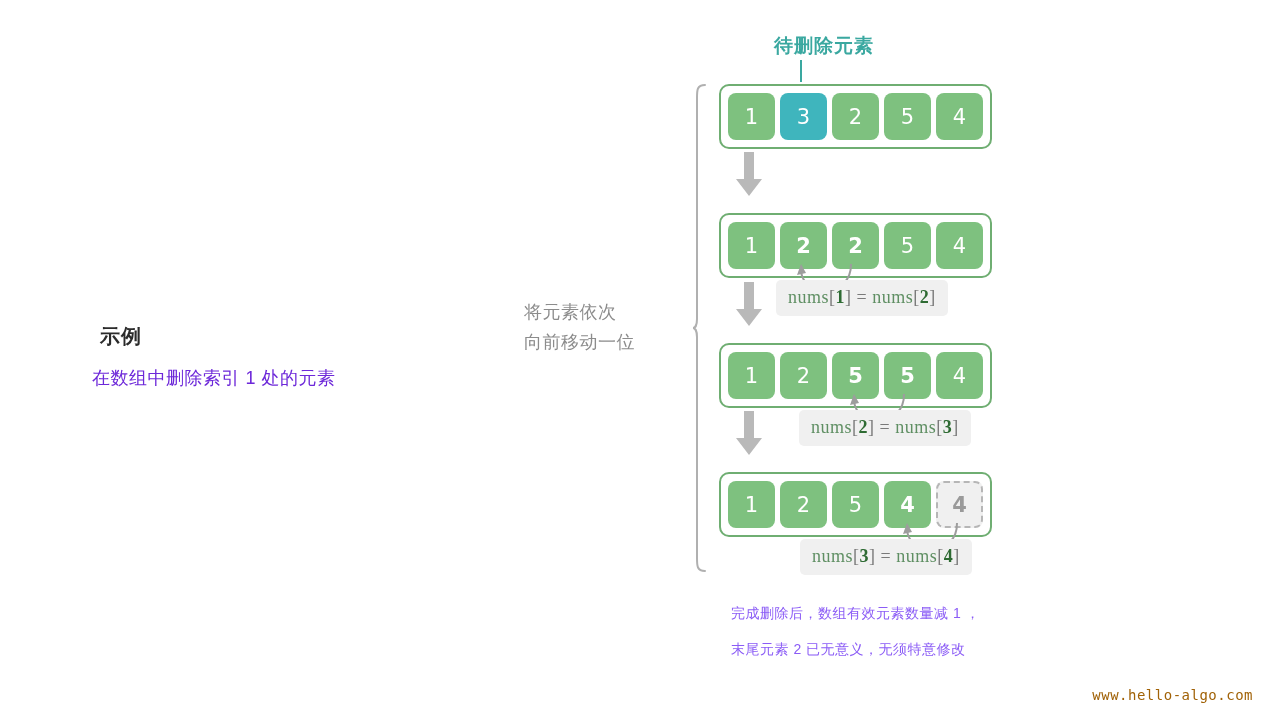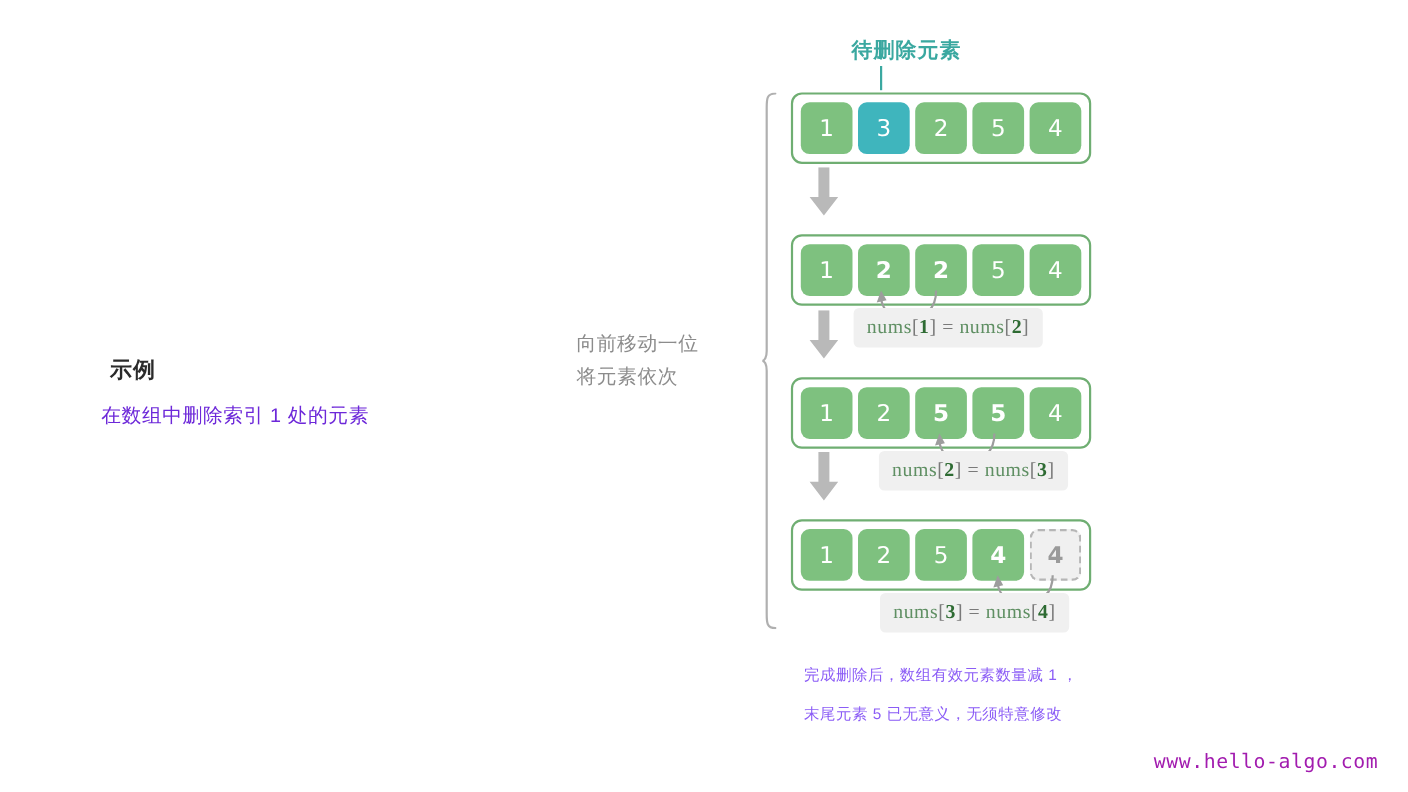--- a/index.html
+++ b/index.html
@@ -157,36 +157,36 @@
     letter-spacing: 0.5px;
     white-space: nowrap;
   }
 
   
   .watermark {
     position: absolute;
     right: 27px;
     bottom: 17px;
     font-family: "DejaVu Sans Mono", monospace;
-    font-size: 18px;
-    color: #a21caf;
+    font-size: 14px;
+    color: #a16207;
     letter-spacing: 0.5px;
   }
 </style>
 </head>
 <body>
 
 <div class="stage">
 
   <div class="caption-title">示例</div>
   <div class="caption-sub">在数组中删除索引 1 处的元素</div>
 
   <div class="mid-note">
+    <div>将元素依次</div>
     <div>向前移动一位</div>
-    <div>将元素依次</div>
   </div>
 
   <svg class="bracket" viewBox="0 0 14 488" fill="none">
     <path d="M13 1 C5 1, 5 6, 5 14 L5 235 C5 241, 3 244, 1 244 C3 244, 5 247, 5 253 L5 474 C5 482, 5 487, 13 487" stroke="#b0b0b0" stroke-width="2" fill="none" stroke-linecap="round"></path>
   </svg>
 
   <div class="top-label">待删除元素</div>
   <div class="top-label-line"></div>
 
   <div class="array" style="left:719px; top:84px;">
@@ -261,18 +261,18 @@
   </svg>
 
   <div class="code" style="left:800px; top:539px;">
     <span>nums</span><span class="op">[</span><b>3</b><span class="op">]</span>
     <span class="op">=</span>
     <span>nums</span><span class="op">[</span><b>4</b><span class="op">]</span>
   </div>
 
   <div class="bottom-note">
     <div>完成删除后，数组有效元素数量减 1 ，</div>
-    <div>末尾元素 5 已无意义，无须特意修改</div>
+    <div>末尾元素 2 已无意义，无须特意修改</div>
   </div>
 
   <div class="watermark">www.hello-algo.com</div>
 
 </div>
 
 </body></html>

